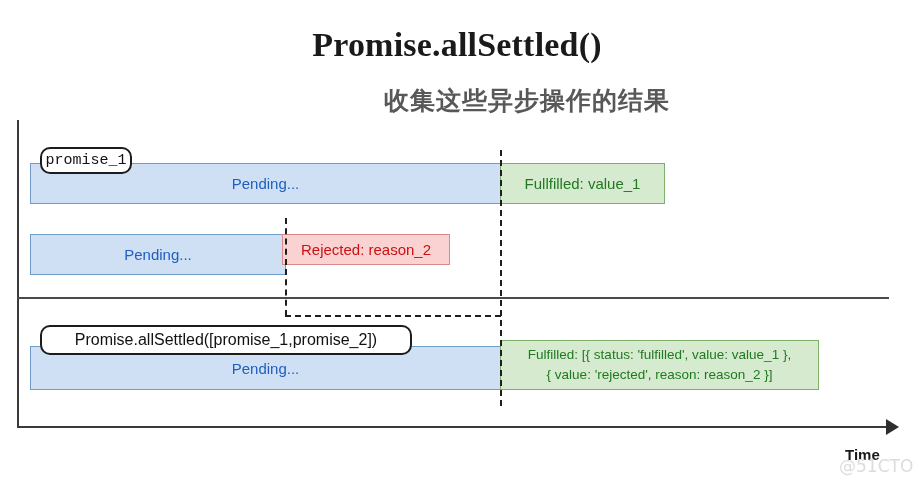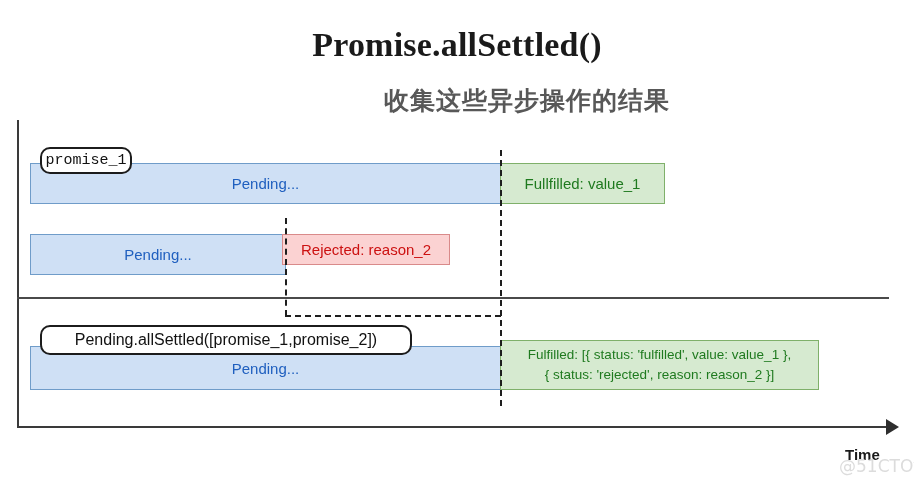--- a/index.html
+++ b/index.html
@@ -208,24 +208,24 @@
   </div>
   <div class="bar bar-rejected" style="left:282px; top:234px; width:168px; height:31px;">
     <span>Rejected: reason_2</span>
   </div>
 
   <div class="bar bar-pending" style="left:30px; top:346px; width:471px; height:44px;">
     <span>Pending...</span>
   </div>
   <div class="bar bar-fulfilled bar-multiline" style="left:500px; top:340px; width:319px; height:50px;">
     <span class="ln">Fulfilled: [{ status: 'fulfilled', value: value_1  },</span>
-    <span class="ln">{ status: 'rejected', reason: reason_2 }]</span>
+    <span class="ln">{ value: 'rejected', reason: reason_2 }]</span>
   </div>
   <div class="tag tag-sans" style="left:40px; top:325px; width:372px; height:30px;">
-    <span>Pending.allSettled([promise_1,promise_2])</span>
+    <span>Promise.allSettled([promise_1,promise_2])</span>
   </div>
 
   <div class="dash-v" id="dash-settle-1"></div>
   <div class="dash-v" id="dash-settle-2"></div>
   <div class="dash-h" id="dash-connector"></div>
 
   <div id="watermark">@51CTO博客</div>
 
 </div>
 

